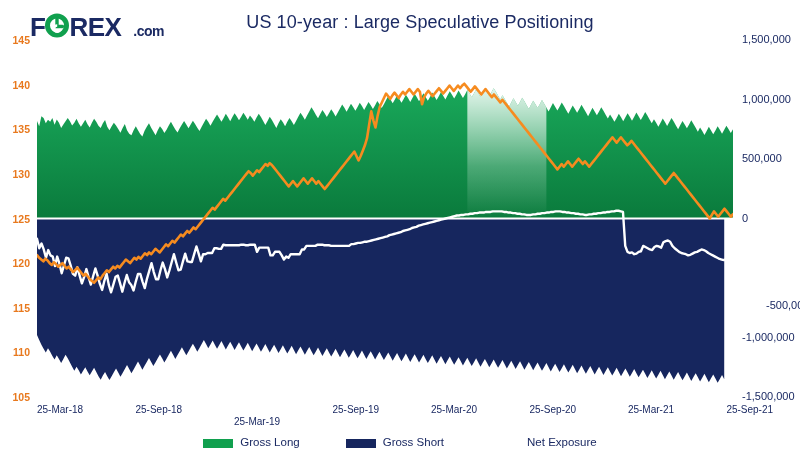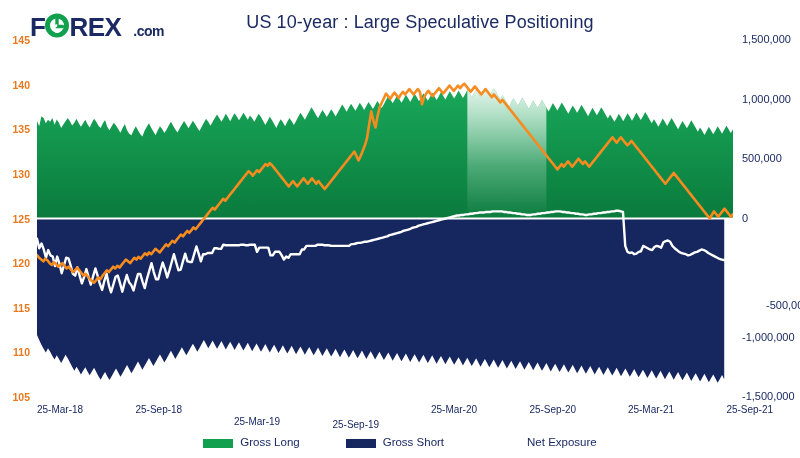--- a/index.html
+++ b/index.html
@@ -119,21 +119,21 @@
       <div class="tick tick-right" style="left: 766px; top: 272px; margin-top: 28px;">-500,000</div>
       <div class="tick tick-right" style="left: 742px; top: 212.5px;">0</div>
       <div class="tick tick-right" style="left: 742px; top: 153px;">500,000</div>
       <div class="tick tick-right" style="left: 742px; top: 93.5px;">1,000,000</div>
       <div class="tick tick-right" style="left: 742px; top: 34px;">1,500,000</div>
     </div>
   <div id="x-ticks">
       <div class="tick tick-x" style="position: absolute; left: 37px; top: 405px;">25-Mar-18</div>
       <div class="tick tick-x" style="position: absolute; left: 135.484px; top: 405px;">25-Sep-18</div>
       <div class="tick tick-x" style="position: absolute; left: 233.968px; top: 405px; margin-top: 12px;">25-Mar-19</div>
-      <div class="tick tick-x" style="position: absolute; left: 332.452px; top: 405px; margin-top: 15px;">25-Sep-19</div>
+      <div class="tick tick-x" style="position: absolute; left: 332.452px; top: 405px;">25-Sep-19</div>
       <div class="tick tick-x" style="position: absolute; left: 430.936px; top: 405px;">25-Mar-20</div>
       <div class="tick tick-x" style="position: absolute; left: 529.42px; top: 405px;">25-Sep-20</div>
       <div class="tick tick-x" style="position: absolute; left: 627.904px; top: 405px;">25-Mar-21</div>
       <div class="tick tick-x" style="position: absolute; left: 726.388px; top: 405px;">25-Sep-21</div>
     </div>
 
   <div class="legend" id="legend">
       <div class="legend-item">
         <span class="legend-swatch" style="background: rgb(16, 160, 78);"></span>
         <span class="legend-label">Gross Long</span>

